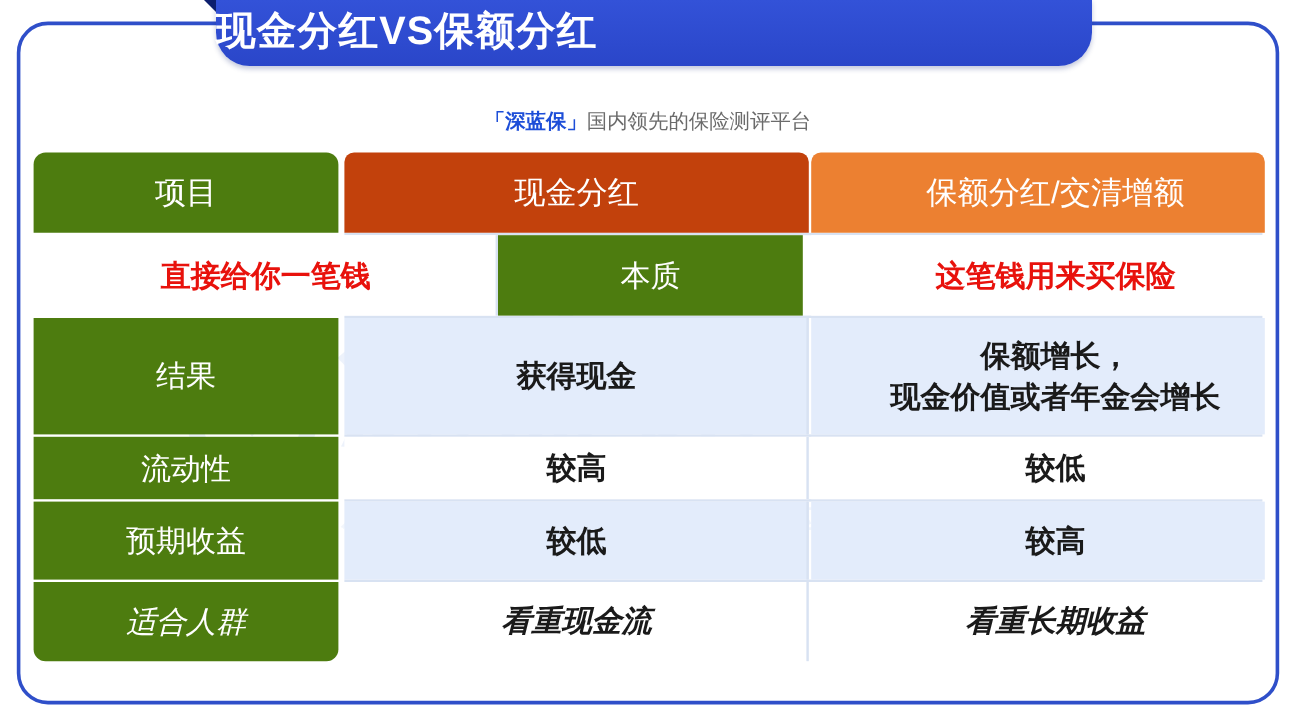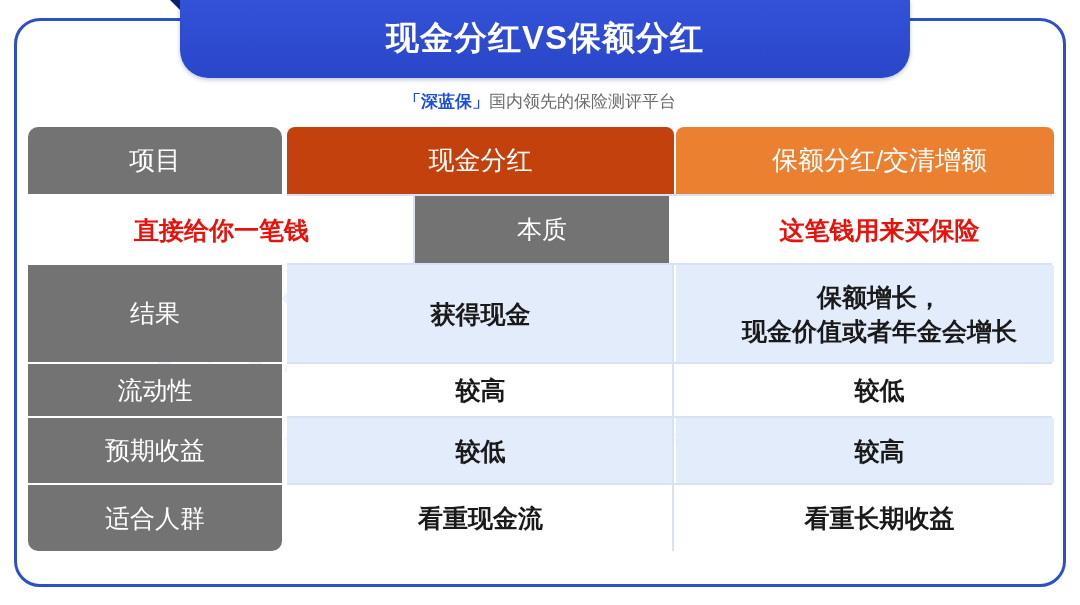--- a/index.html
+++ b/index.html
@@ -30,25 +30,25 @@
     position:absolute;top:0;
     width:26px;height:26px;
     background:#0d1f6e;
   }
   .fold-l{left:170px;clip-path:polygon(100% 0,100% 100%,0 0);}
   .fold-r{left:884px;clip-path:polygon(0 0,0 100%,100% 0);}
   
   .banner{
     position:absolute;
     left:180px;top:0;
-    width:730px;height:78px;
+    width:730px;height:55px;
     background:linear-gradient(180deg,#3352d8 0%,#2a46c9 100%);
     border-bottom-left-radius:28px;
     border-bottom-right-radius:28px;
-    display:flex;align-items:center;justify-content:center;
+    display:flex;align-items:center;justify-content:flex-start;
     box-shadow:0 2px 4px rgba(20,40,120,.25);
   }
   .banner-title{
     color:#ffffff;
     font-size:33px;
     font-weight:bold;
     letter-spacing:1px;
     line-height:1;
     padding-bottom:4px;
   }
@@ -97,21 +97,21 @@
     align-items:stretch;
   }
   .cell{
     display:flex;align-items:center;justify-content:center;
     text-align:center;
     box-sizing:border-box;
     position:relative;
   }
   .c-label{
     width:254px;flex:0 0 254px;
-    background:#737373;
+    background:#4d7c0f;
     color:#ffffff;
     font-size:25px;
     margin-right:5px;
   }
   .c-mid{
     width:387px;flex:0 0 387px;
   }
   .c-right{
     width:378px;flex:0 0 378px;padding-left:29px;
   }
@@ -142,21 +142,21 @@
   .bg-blue{background:#e3ecfb;}
   .val{
     font-size:25px;color:#1a1a1a;font-weight:bold;
     line-height:34px;position:relative;z-index:2;
   }
   .val.red{color:#e8120c;}
   .r1{height:67px;}
   .r2{height:97px;}
   .r3{height:52px;}
   .r4{height:65px;}
-  .r5{height:66px;}
+  .r5{height:66px;font-style:italic;}
   .row-last .c-label{
     border-bottom-left-radius:10px;
     border-bottom-right-radius:10px;
   }
   .vline{
     position:absolute;right:0;top:0;bottom:0;width:2px;background:#d8e2f2;
   }
 </style>
 </head>
 <body>

